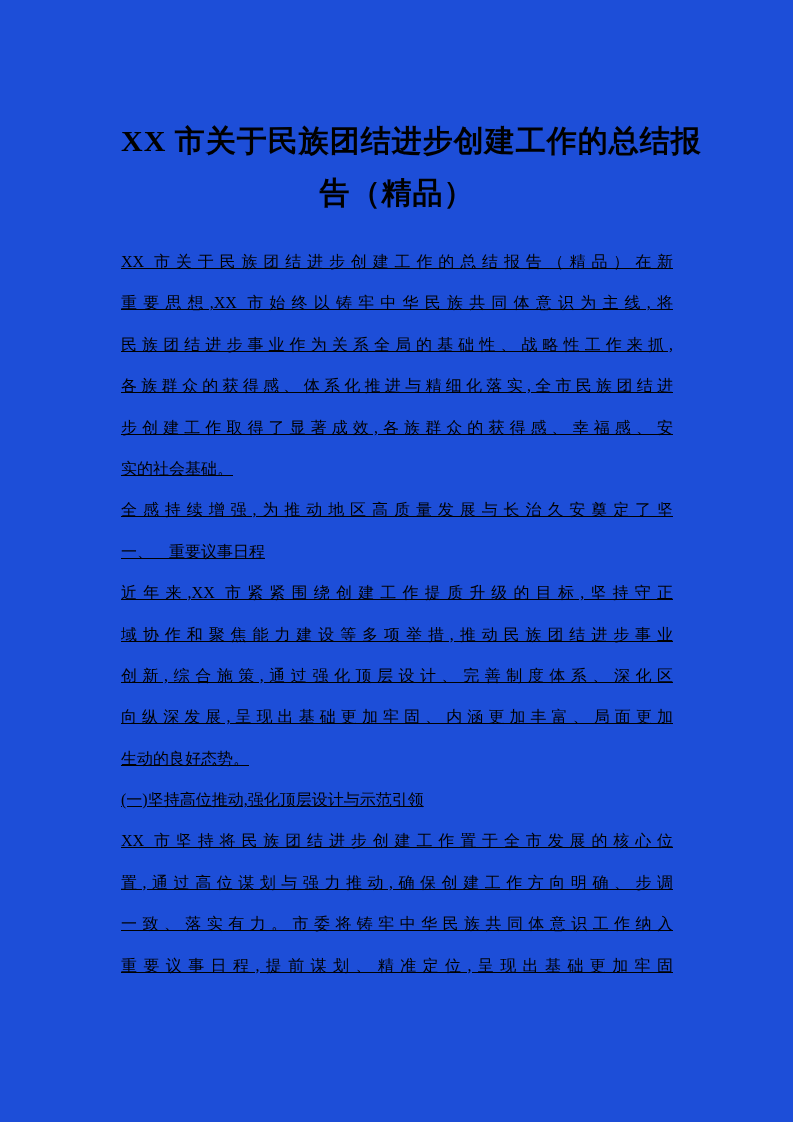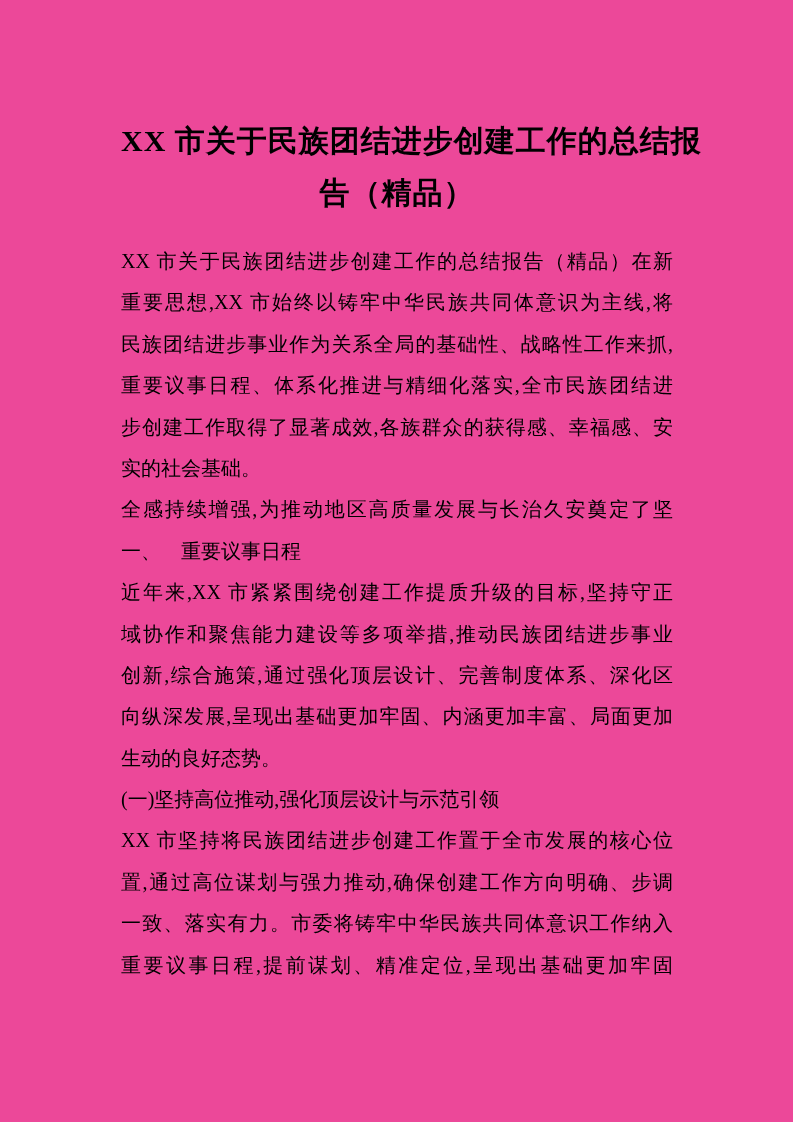--- a/index.html
+++ b/index.html
@@ -12,37 +12,38 @@
     background: #ffffff;
     color: #000000;
     font-family: "Liberation Serif", "DejaVu Serif", serif;
     overflow: hidden;
   }
   .page {
     box-sizing: border-box;
     width: 793px;
     height: 1122px;
     padding: 115px 120px 0 121px;
-    background: #ec4899;
+    background: #1d4ed8;
   }
   .title {
     margin: 0 0 22px 0;
     font-size: 30px;
     font-weight: bold;
     line-height: 52px;
     text-align: center;
     letter-spacing: 1px;
   }
   .title-line {
     display: block;
     white-space: nowrap;
   }
   .content {
-    font-size: 20px;
+    font-size: 16px;
     line-height: 41.4px;
+    text-decoration: underline;
   }
   .paragraph {
     margin: 0;
   }
   .line {
     height: 41.4px;
     overflow: hidden;
     white-space: nowrap;
     text-align: justify;
     text-align-last: justify;
@@ -58,21 +59,21 @@
 <div class="page">
   <h1 class="title">
     <span class="title-line">XX 市关于民族团结进步创建工作的总结报</span>
     <span class="title-line">告（精品）</span>
   </h1>
   <div class="content">
       <div class="paragraph">
         <div class="line">XX 市关于民族团结进步创建工作的总结报告（精品）在新</div>
         <div class="line">重要思想,XX 市始终以铸牢中华民族共同体意识为主线,将</div>
         <div class="line">民族团结进步事业作为关系全局的基础性、战略性工作来抓,</div>
-        <div class="line">重要议事日程、体系化推进与精细化落实,全市民族团结进</div>
+        <div class="line">各族群众的获得感、体系化推进与精细化落实,全市民族团结进</div>
         <div class="line">步创建工作取得了显著成效,各族群众的获得感、幸福感、安</div>
         <div class="line plain">实的社会基础。</div>
         <div class="line">全感持续增强,为推动地区高质量发展与长治久安奠定了坚</div>
       </div>
       <div class="paragraph">
         <div class="line plain">一、　重要议事日程</div>
       </div>
       <div class="paragraph">
         <div class="line">近年来,XX 市紧紧围绕创建工作提质升级的目标,坚持守正</div>
         <div class="line">域协作和聚焦能力建设等多项举措,推动民族团结进步事业</div>

